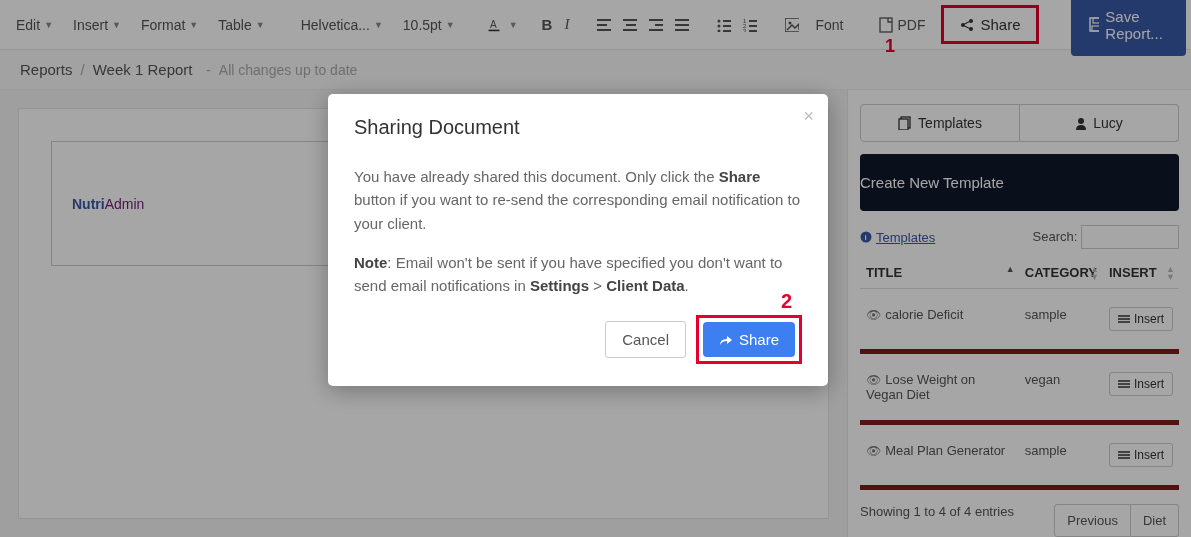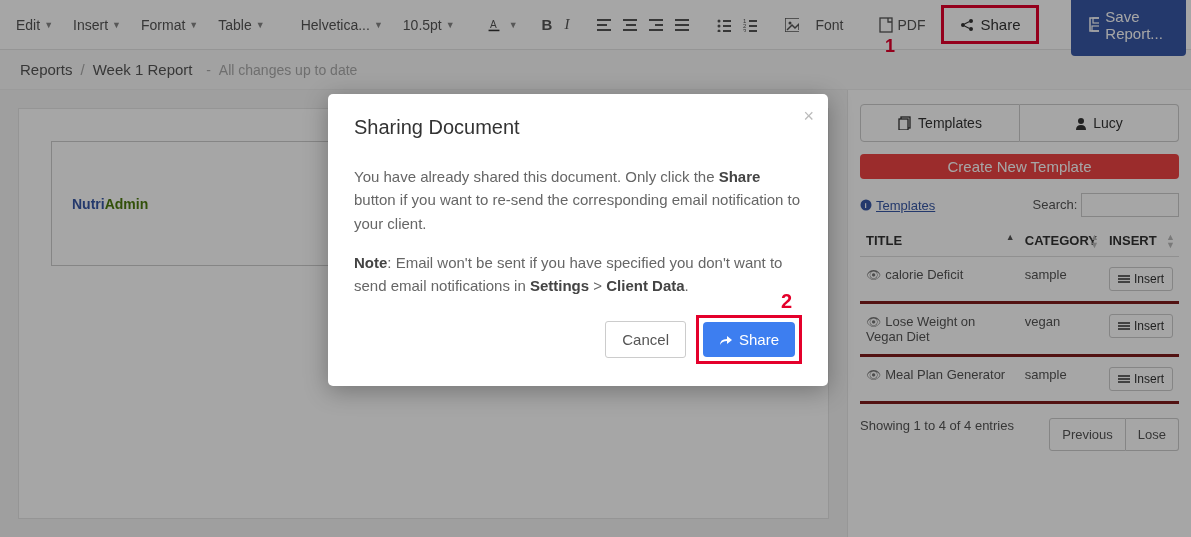--- a/index.html
+++ b/index.html
@@ -20,40 +20,40 @@
 .crumbrow .crumb { color: #555; }
 .crumbrow .sep { margin: 0 8px; color: #aaa; }
 .crumbrow .sub { margin-left: 10px; color: #aaa; font-size: 14px; font-style: normal;}
 
 
 .main { display: flex; height: calc(537px - 50px - 40px); }
 .editor-col { flex: 1; background: #f4f4f4; padding: 18px; overflow: hidden; }
 .paper { background: #fff; border: 1px solid #e5e5e5; min-height: 100%; position: relative; }
 .paper-inner { margin: 32px 32px; border: 1px solid #ccc; height: 125px; padding: 16px 20px; display:flex; align-items:center;}
 .brand-nutri { color: #3858a6; font-weight: 700; font-size: 14px; }
-.brand-admin { color: #4d7c0f; font-weight: 700; font-size: 14px; }
+.brand-admin { color: #701a75; font-weight: 400; font-size: 14px; }
 .doc-body { padding: 12px 32px; font-size: 14px; color: #222; line-height: 1.5;}
 .doc-body b { font-weight: 700; }
 
 
 .right-col { width: 344px; border-left: 1px solid #e8e8e8; padding: 14px 12px; background: #fff; overflow-y: auto;}
 .tabrow { display: flex; gap: 0; margin-bottom: 12px;}
 .tab { flex: 1; border: 1px solid #ccc; padding: 10px 0; text-align: center; font-size: 14px; color: #333; cursor: pointer; display:flex; align-items:center; justify-content:center; gap:6px;}
 .tab:first-child { border-radius: 4px 0 0 4px; }
 .tab:last-child { border-radius: 0 4px 4px 0; border-left: none; }
-.create-tpl { background: #ef4444; color: #fff; text-align: center; padding: 4px 0; border-radius: 4px; font-size: 15px; cursor: pointer; margin-bottom: 14px;}
+.create-tpl { background: #0f172a; color: #fff; text-align: left; padding: 20px 0; border-radius: 4px; font-size: 15px; cursor: pointer; margin-bottom: 14px;}
 .templates-search { display: flex; align-items: center; justify-content: space-between; font-size: 13px; color: #555; margin-bottom: 8px;}
 .templates-search a { color: #3858a6; text-decoration: underline; display:flex; align-items:center; gap:4px;}
 .templates-search input { border: 1px solid #ccc; height: 24px; width: 98px; padding: 0 4px; font-size: 12px;}
 
 .tbl { width: 100%; border-collapse: collapse; font-size: 13px; }
 .tbl th { text-align: left; color: #333; font-weight: 700; padding: 8px 6px; border-bottom: 1px solid #ddd; position:relative;}
 .tbl th .sort { position:absolute; right:4px; top:8px; font-size:9px; color:#bbb; line-height:8px;}
 .tbl th .sort.active-up { color:#555;}
-.tbl td { padding: 10px 6px; color: #555; vertical-align: top; border-bottom: 3px solid #7f1d1d;}
+.tbl td { padding: 18px 6px; color: #555; vertical-align: top; border-bottom: 5px solid #7f1d1d;}
 .tbl td .eye { margin-right: 4px; color: #777; font-size: 12px;}
 .insert-btn { border: 1px solid #ccc; border-radius: 3px; padding: 4px 8px; font-size: 12px; color: #333; display: inline-flex; align-items: center; gap: 4px; cursor: pointer; background:#fff;}
 
 .table-footer { display: flex; align-items: flex-start; justify-content: space-between; margin-top: 14px; font-size: 13px; color: #555;}
 .pager { display: flex; gap: 0; padding-left: 24px;}
 .pager button { border: 1px solid #ccc; background: #fff; padding: 8px 12px; font-size: 13px; color: #555; cursor: pointer;}
 .pager button:first-child { border-radius: 3px 0 0 3px;}
 .pager button:last-child { border-radius: 0 3px 3px 0; border-left: none;}
 
 
@@ -301,21 +301,21 @@
                   <line x1="0" y1="8" x2="12" y2="8" stroke="#333" stroke-width="1.5"></line>
                 </svg>Insert</span></td>
           </tr>
         </tbody>
     </table>
 
     <div class="table-footer">
       <span>Showing 1 to 4 of 4 entries</span>
       <div class="pager">
         <button>Previous</button>
-        <button>Lose</button>
+        <button>Diet</button>
       </div>
     </div>
   </div>
 </div>
 
 <div class="overlay"></div>
 <div class="modal">
   <span class="close">×</span>
   <h3>Sharing Document</h3>
   <p>

